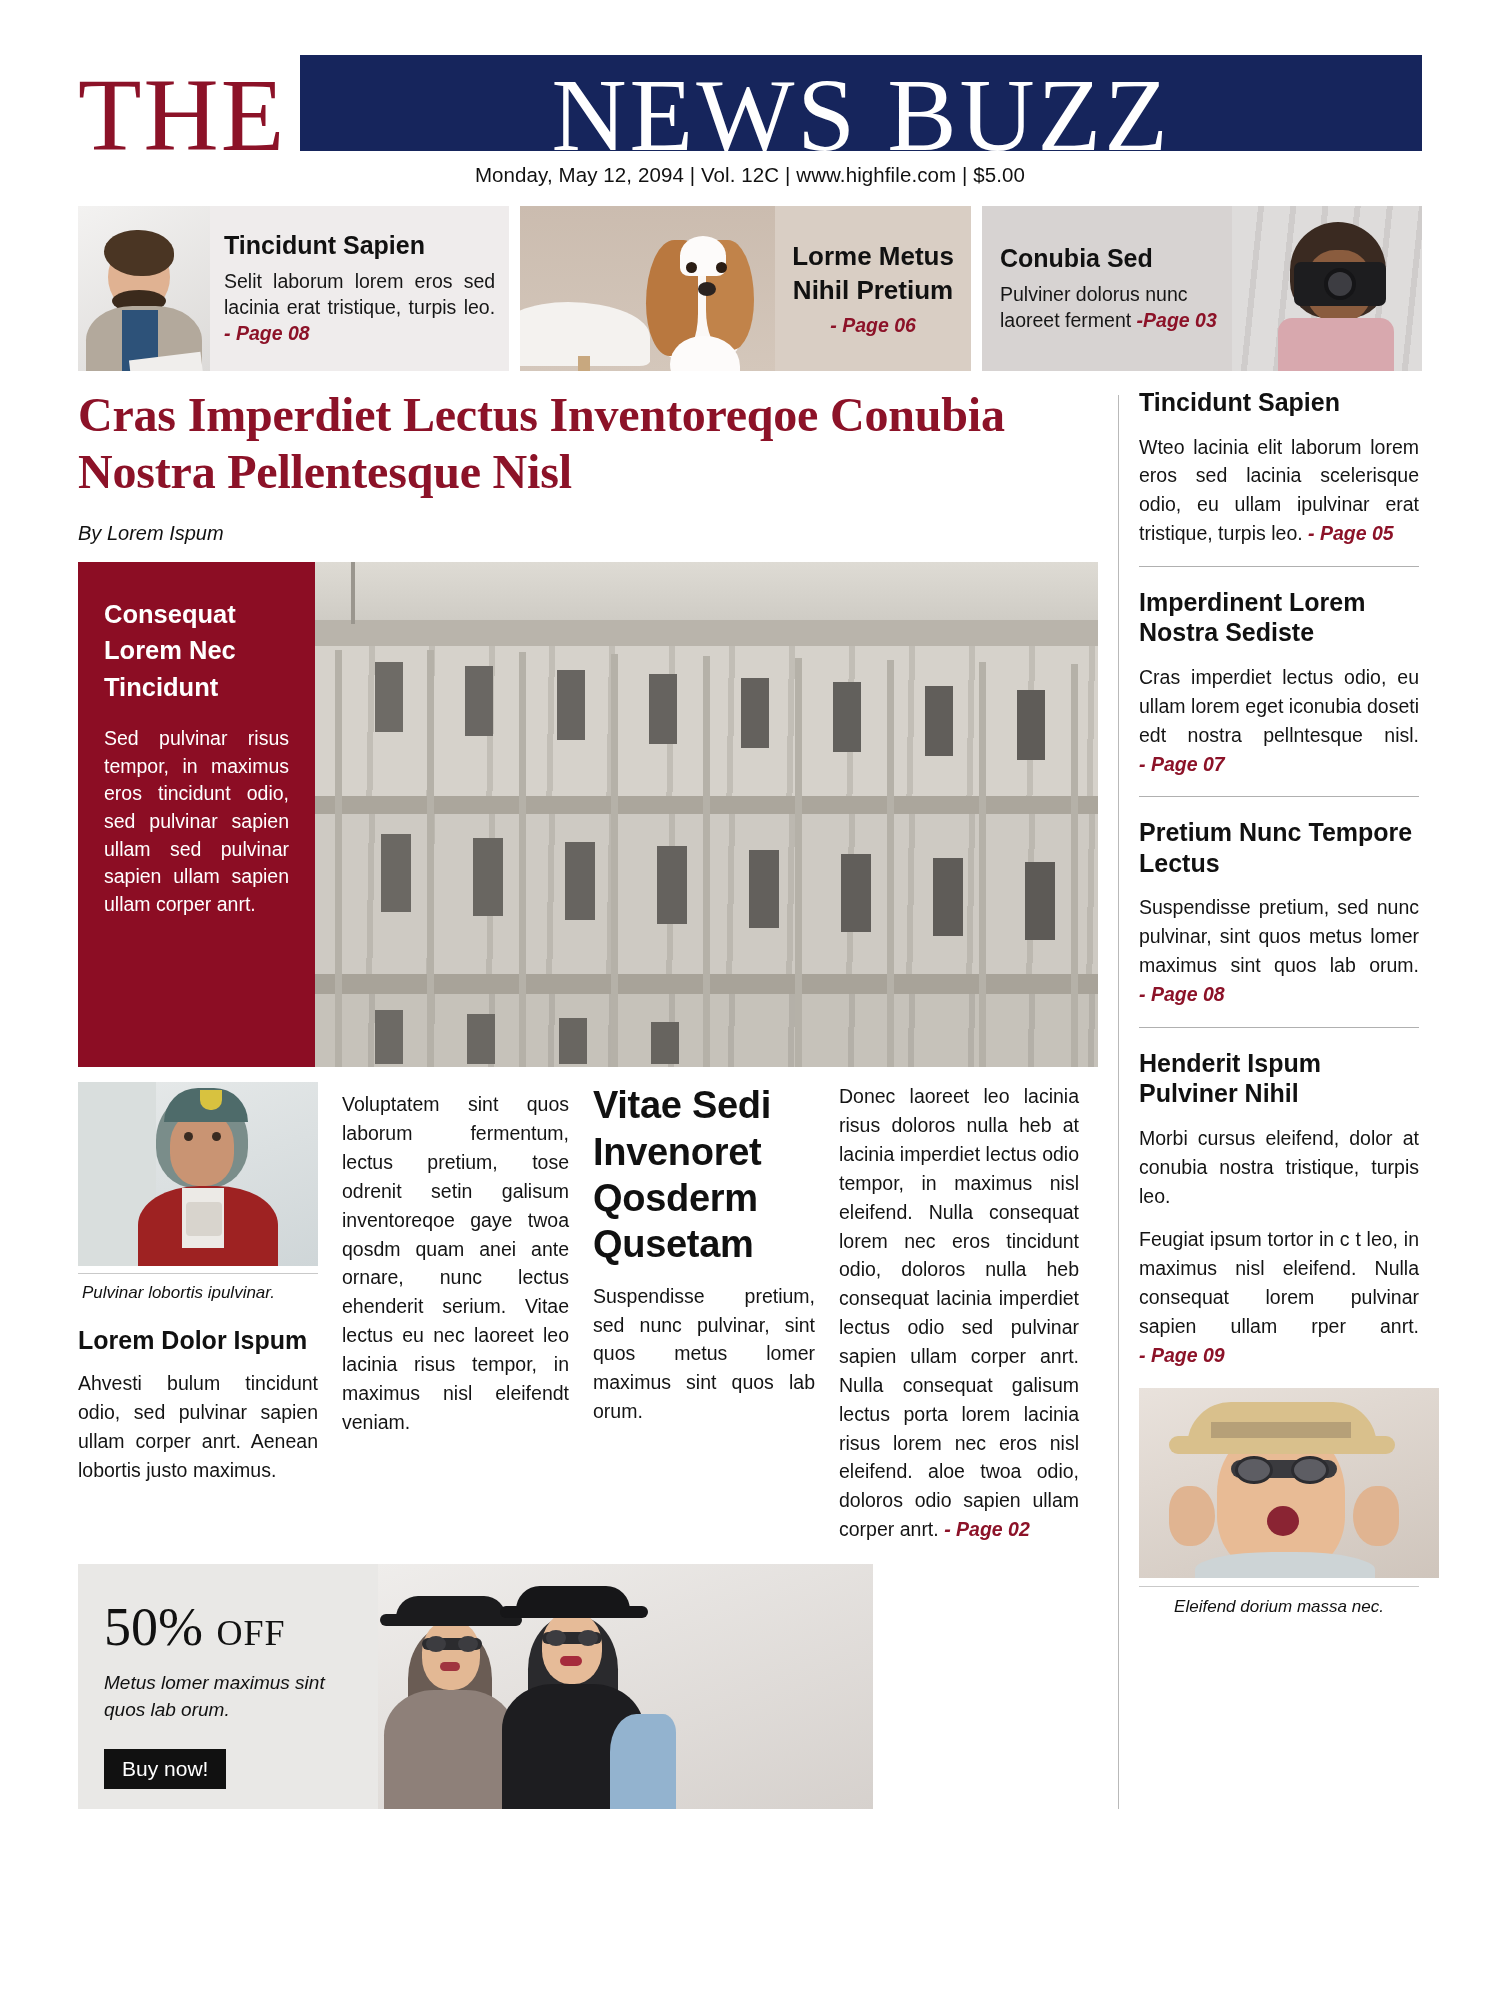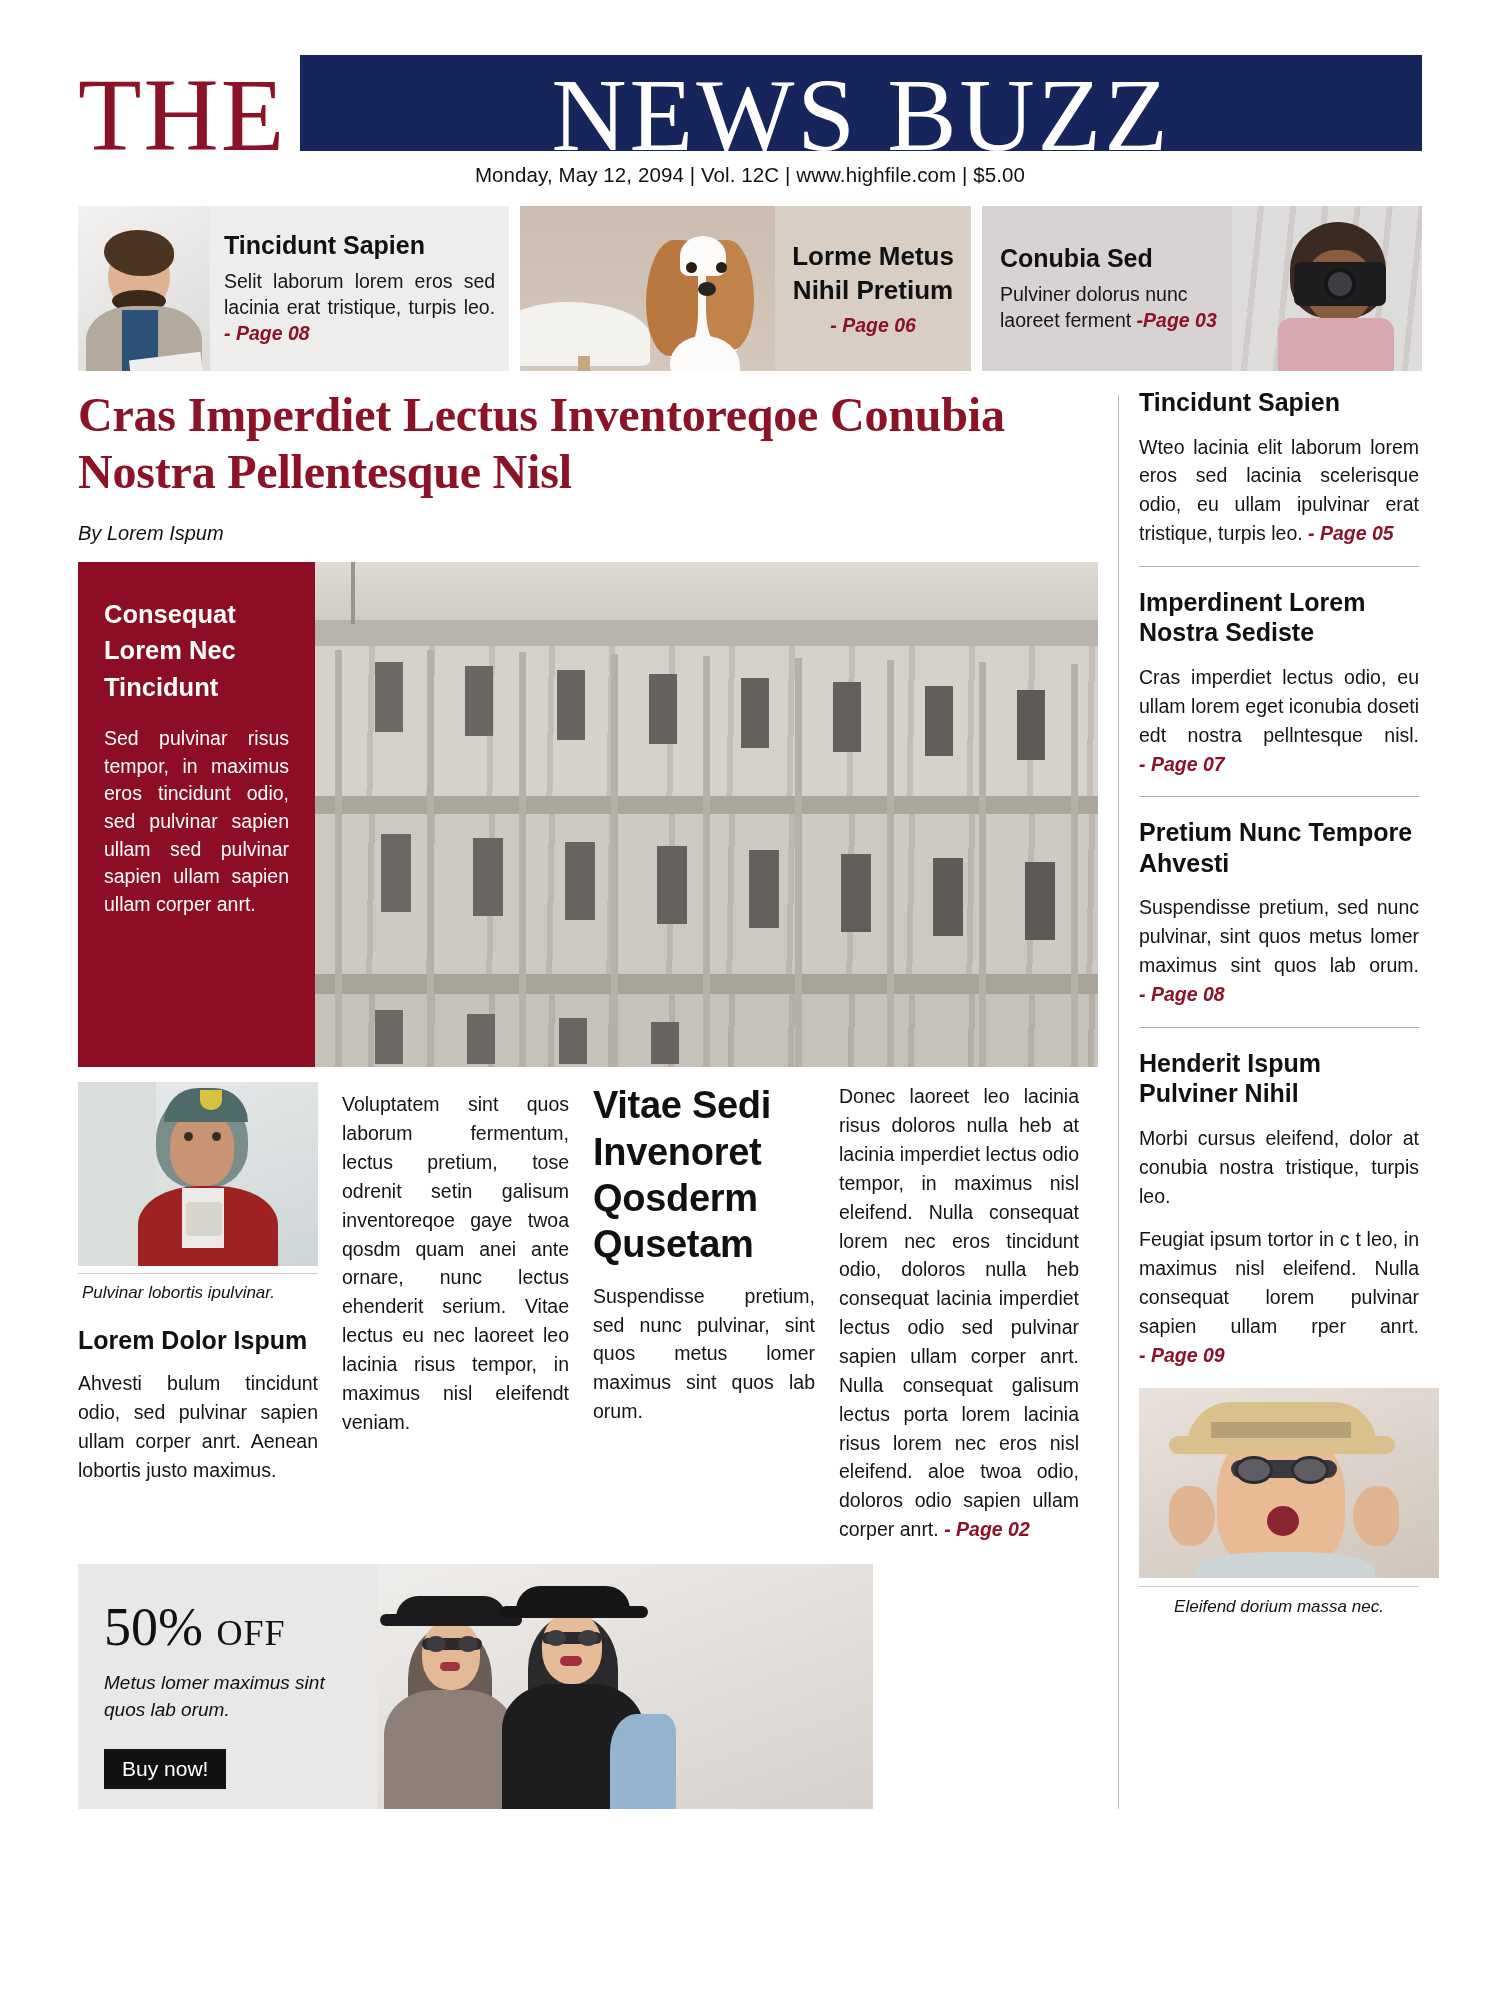--- a/index.html
+++ b/index.html
@@ -412,21 +412,21 @@
 
       <div class="side-item">
         <div class="side-h">Imperdinent Lorem Nostra Sediste</div>
         <div class="side-p">
           <span>Cras imperdiet lectus odio, eu ullam lorem eget iconubia doseti edt nostra pellntesque nisl.</span>
           <span class="pagelink">- Page 07</span>
         </div>
       </div>
 
       <div class="side-item">
-        <div class="side-h">Pretium Nunc Tempore Ahvesti</div>
+        <div class="side-h">Pretium Nunc Tempore Lectus</div>
         <div class="side-p">
           <span>Suspendisse pretium, sed nunc pulvinar, sint quos metus lomer maximus sint quos lab orum.</span>
           <span class="pagelink">- Page 08</span>
         </div>
       </div>
 
       <div class="side-item">
         <div class="side-h">Henderit Ispum Pulviner Nihil</div>
         <div class="side-p">Morbi cursus eleifend, dolor at conubia nostra tristique, turpis leo.</div>
         <div class="side-p">

